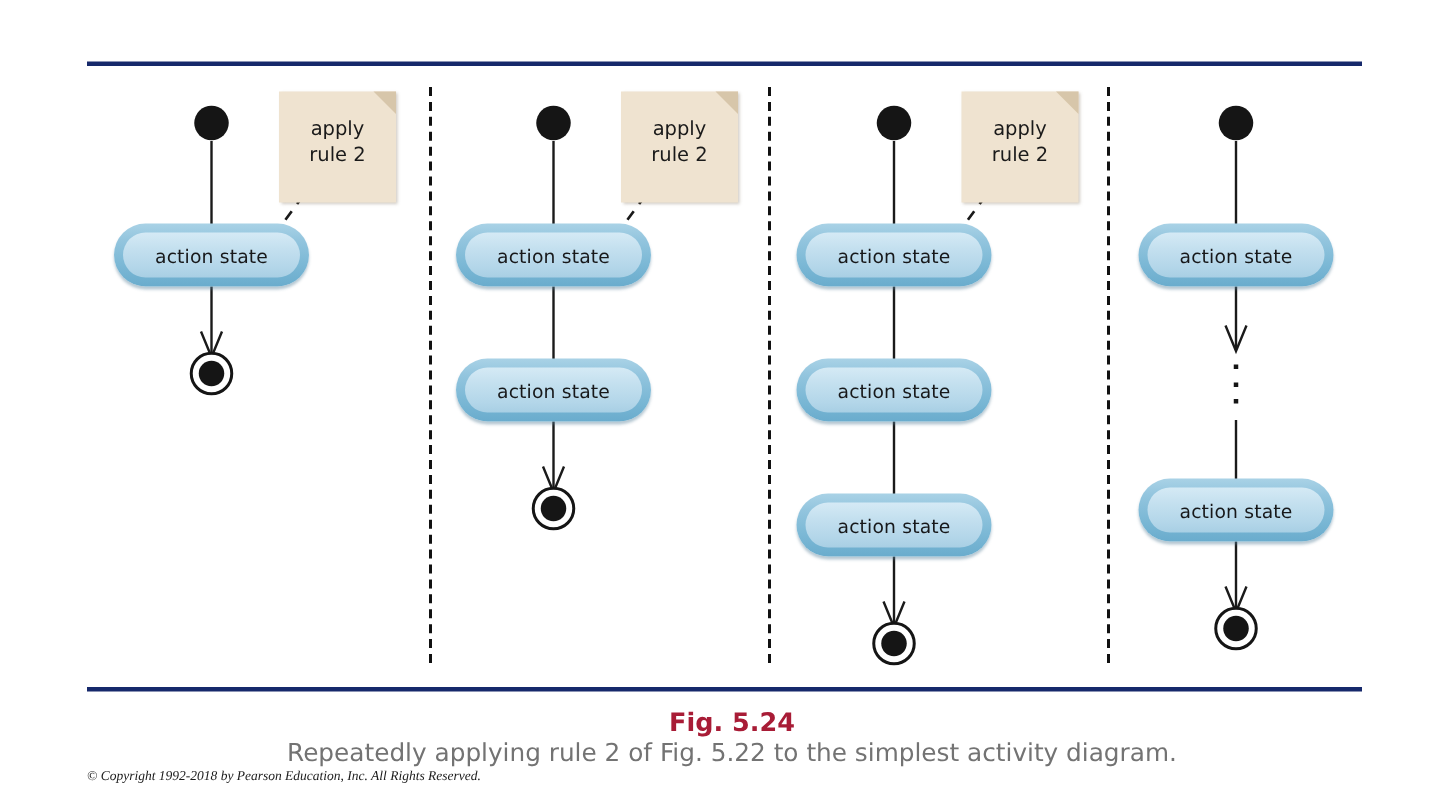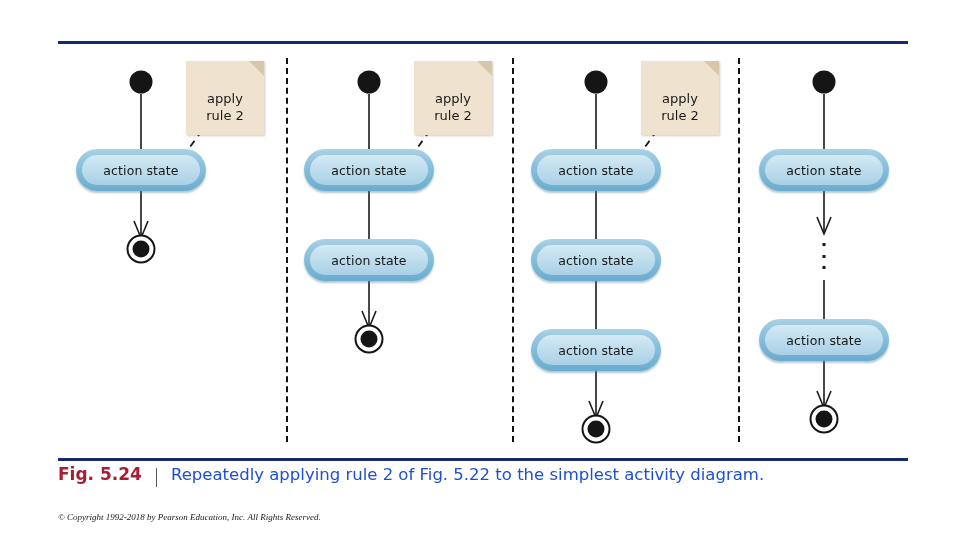--- a/index.html
+++ b/index.html
@@ -158,21 +158,20 @@
   }
   .note .note-text {
     position: absolute;
     left: 0; right: 0;
     top: 17px;
     text-align: center;
     font-family: "DejaVu Sans", sans-serif;
     font-size: 13px;
     line-height: 17px;
     color: #1a1a1a;
-    margin-top: 12px;
   }
 
   
   .ellipsis-dots {
     position: absolute;
     transform: translate(-50%, -50%);
     display: flex;
     flex-direction: column;
     align-items: center;
     justify-content: space-between;
@@ -192,46 +191,47 @@
     width: 228px;
     height: 410px;
     overflow: visible;
     pointer-events: none;
   }
 
   
   #caption {
     position: absolute;
     left: 58px;
-    top: 456px;
+    top: 472px;
     width: 860px;
     height: 28px;
     display: flex;
-    align-items: flex-end;
+    align-items: center;
+    flex-direction: column;
   }
   #caption .fig-label {
     font-family: "DejaVu Sans", sans-serif;
     font-weight: bold;
     font-size: 17px;
     color: #a81c36;
     white-space: nowrap;
   }
   #caption .fig-sep {
     display: inline-block;
     width: 1px;
     height: 19px;
     background: #555a60;
     margin: 0 14px;
     position: relative;
     top: 3px;
   }
   #caption .fig-text {
     font-family: "DejaVu Sans", sans-serif;
     font-size: 16.5px;
-    color: #1d4ed8;
+    color: #737373;
     white-space: nowrap;
   }
 
   #copyright {
     position: absolute;
     left: 58px;
     top: 512px;
     font-family: "Liberation Serif", serif;
     font-size: 9px;
     color: #1a1a1a;

